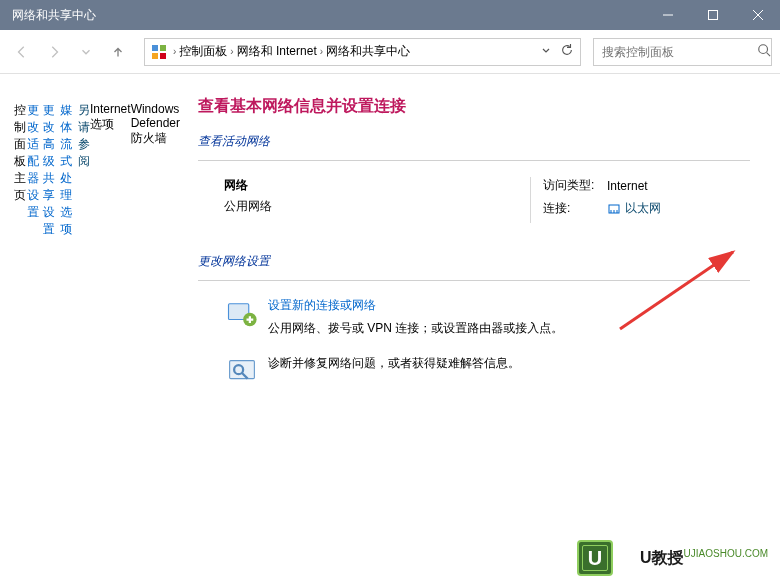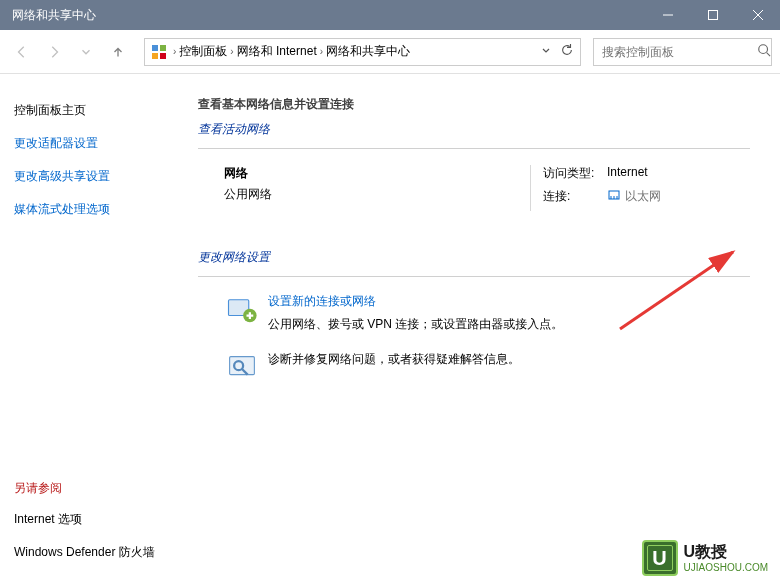--- a/index.html
+++ b/index.html
@@ -19,54 +19,54 @@
 .addr-icon { width: 16px; height: 16px; margin-right: 6px; display: flex; align-items: center; justify-content: center; }
 .breadcrumb { display: flex; align-items: center; gap: 3px; flex: 1; font-size: 12px; }
 .breadcrumb-item { color: #000; }
 .breadcrumb-sep { color: #606060; font-size: 10px; }
 .addr-right { display: flex; align-items: center; gap: 8px; color: #555; }
 .searchbox { width: 179px; height: 28px; border: 1px solid #ccc; display: flex; align-items: center; padding: 8px 8px; }
 .searchbox input { border: none; outline: none; flex: 1; font-size: 12px; color: #666; }
 .search-icon { color: #666; }
 
 .content { display: flex; height: calc(100% - 74px); }
-.sidebar { width: 180px; padding: 28px 0 8px 14px; display: flex; flex-direction: column; }
+.sidebar { width: 180px; padding: 28px 0 24px 14px; display: flex; flex-direction: row; }
 .sidebar-link { color: #0066cc; font-size: 12px; margin-bottom: 16px; cursor: pointer; }
 .sidebar-text { font-size: 12px; margin-bottom: 16px; }
 .sidebar-spacer { flex: 1; }
-.sidebar-section { color: #b91c1c; font-size: 12px; margin-bottom: 14px; }
+.sidebar-section { color: #0c4a6e; font-size: 12px; margin-bottom: 14px; }
 
 .main { flex: 1; padding: 22px 30px 0 18px; position: relative; }
-.page-title { color: #404040; font-size: 12px; margin-bottom: 8px; }
+.page-title { color: #be185d; font-size: 16px; margin-bottom: 16px; }
 .section-title { color: #003399; font-size: 12px; margin-bottom: 10px; font-style: italic; }
 .section-rule { border: none; border-top: 1px solid #d0d0d0; margin-bottom: 16px; }
 
-.network-box { display: flex; margin-bottom: 38px; padding-left: 26px; gap: 20px; }
+.network-box { display: flex; margin-bottom: 30px; padding-left: 26px; gap: 20px; }
 .netleft { flex: 1; }
 .net-name { font-weight: bold; font-size: 12px; margin-bottom: 4px; }
 .net-type { font-size: 12px; }
 .netright { width: 220px; padding-left: 12px; border-left: 1px solid #d8d8d8; }
-.netrow { display: flex; align-items: flex-start; font-size: 12px; margin-bottom: 6px; }
+.netrow { display: flex; align-items: center; font-size: 12px; margin-bottom: 6px; }
 .netrow-label { width: 64px; }
 .netrow-val { }
-.link { color: #737373; cursor: pointer; }
+.link { color: #0c4a6e; cursor: pointer; }
 .net-icon { width: 14px; height: 14px; margin-right: 4px; display: inline-flex; align-items: center; justify-content: center; }
 
 .settings-item { display: flex; margin-bottom: 18px; padding-left: 26px; }
 .settings-icon { width: 36px; height: 36px; margin-right: 8px; display: flex; align-items: center; justify-content: center; }
 .settings-text { flex: 1; }
 .settings-link { color: #0066cc; font-size: 12px; margin-bottom: 6px; }
 .settings-desc { font-size: 12px; }
 
 .arrow-annotation { position: absolute; left: 435px; top: 170px; pointer-events: none; }
 
 .watermark { position: absolute; right: 6px; bottom: 6px; display: flex; align-items: center; gap: 6px; background: rgba(255,255,255,0.9); padding: 3px 6px; }
 .watermark-badge { width: 36px; height: 36px; background: #3a6f2c; border: 2px solid #8fce5e; border-radius: 4px; display: flex; align-items: center; justify-content: center; color: #fff; font-weight: bold; font-size: 20px; position: relative; }
 .watermark-badge:before { content: ""; position: absolute; inset: 3px; border: 1px solid #8fce5e; border-radius: 2px; }
-.watermark-text { display: flex; flex-direction: column; line-height: 1.2; }
+.watermark-text { display: flex; flex-direction: row; line-height: 1.2; margin-left: 21px; }
 .watermark-name { font-size: 16px; font-weight: bold; color: #1a1a1a; }
 .watermark-url { font-size: 10px; color: #4a8a2a; }
 </style>
 </head>
 <body>
 
 <div class="titlebar">
   <span class="titlebar-text">网络和共享中心</span>
   <div class="titlebar-controls">
     <div class="titlebar-btn">

